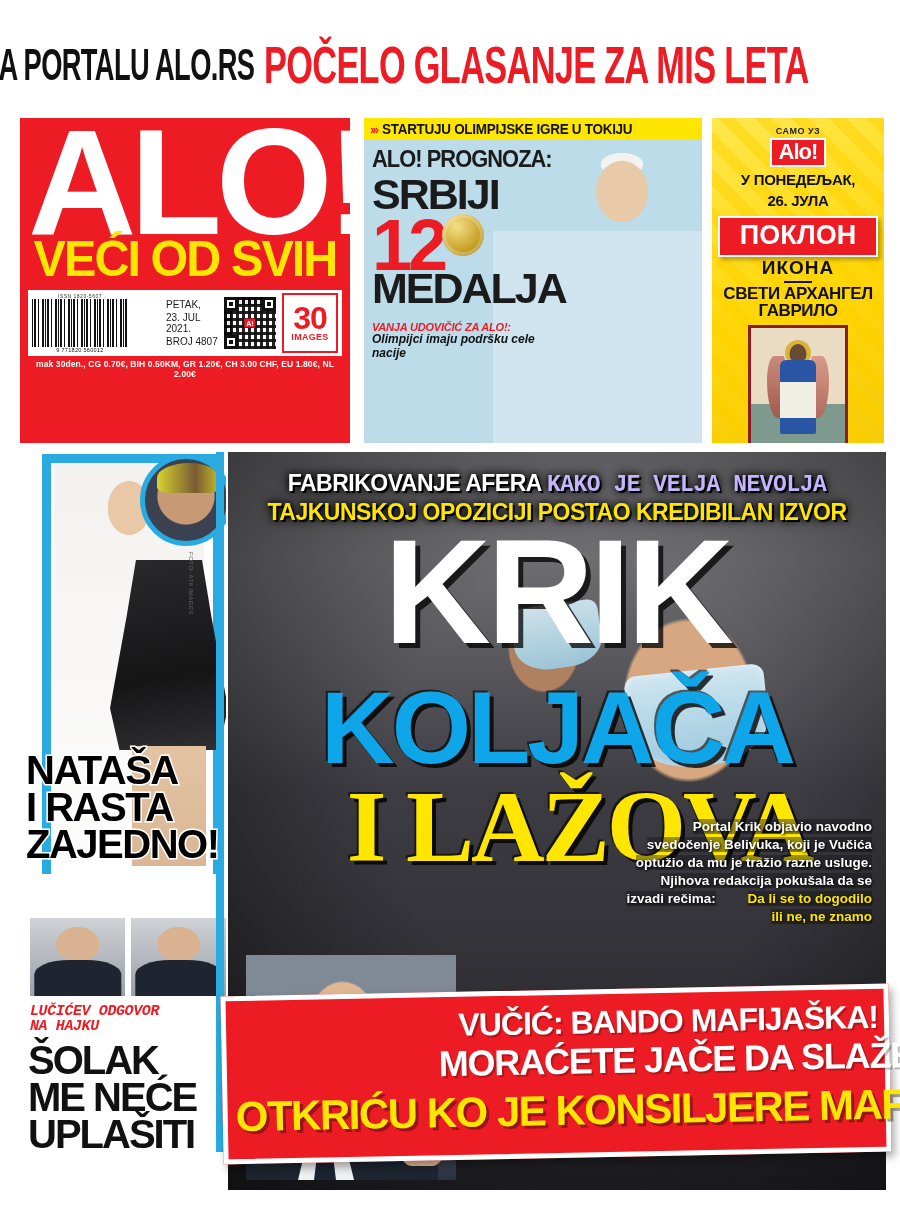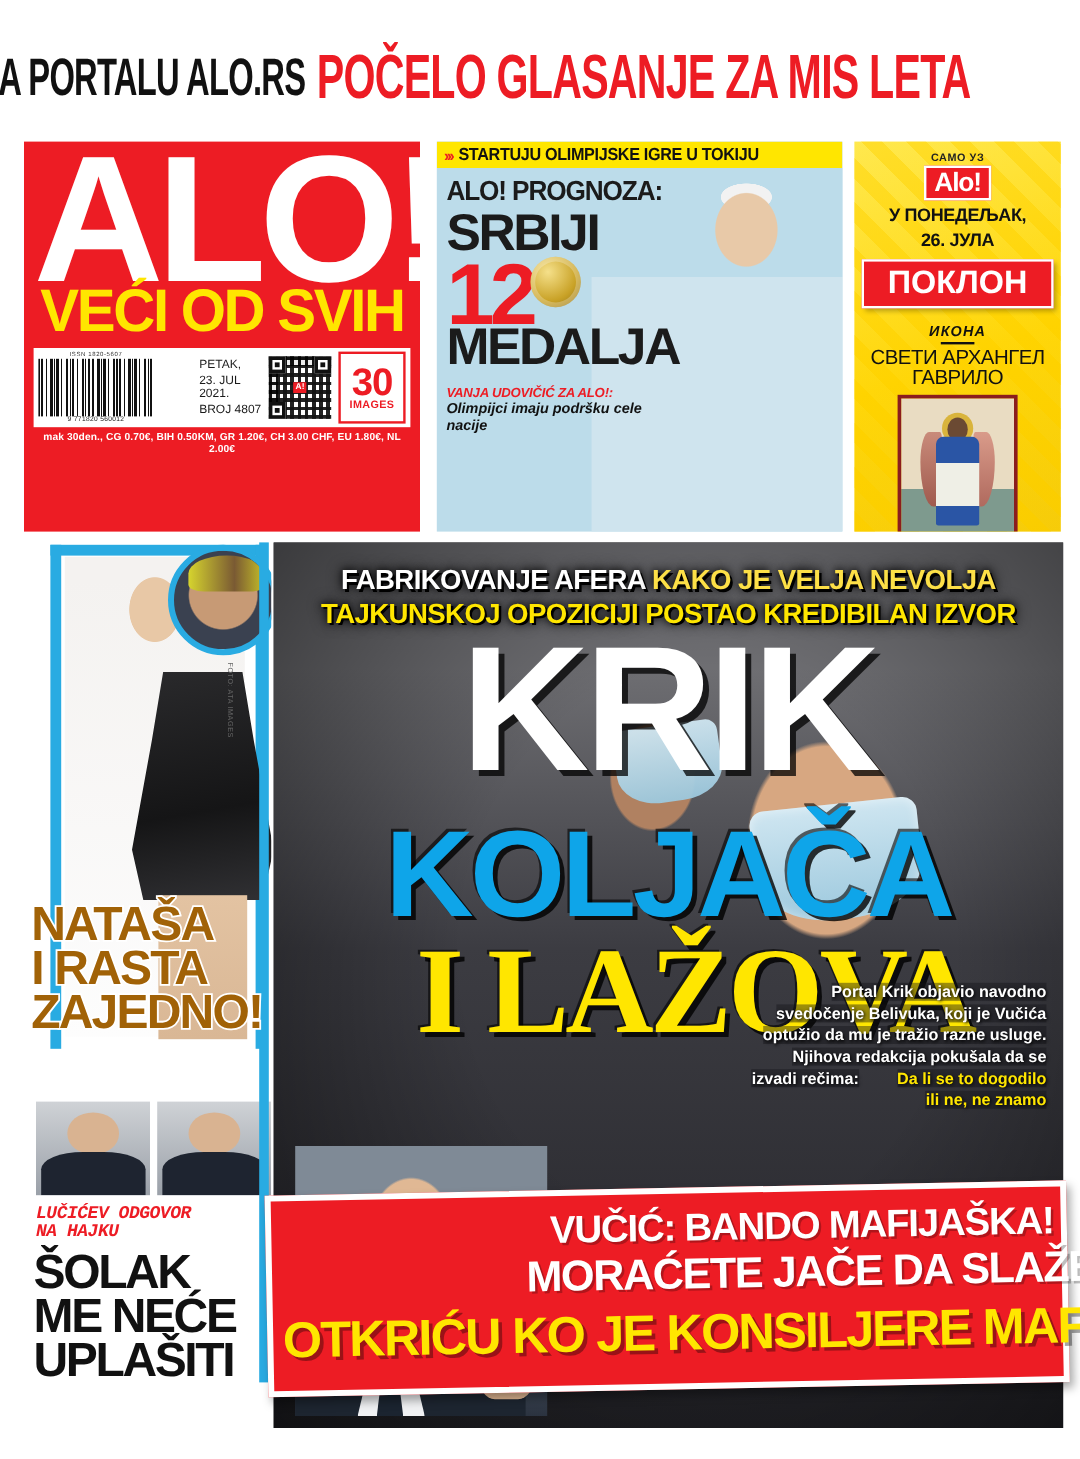--- a/index.html
+++ b/index.html
@@ -133,23 +133,23 @@
   }
   .gift .samo{ font-size:9px; font-weight:bold; color:#222; letter-spacing:.5px;}
   .gift .alobox{ display:inline-block; background:#ed1c24; color:#fff; font-weight:bold;
                  font-size:22px; padding:0px 7px 2px; margin-top:2px; letter-spacing:-1px;
                  border:2px solid #fff; line-height:1.05;}
   .gift .when{ font-size:15px; font-weight:bold; color:#111; line-height:1.05; margin-top:5px;
                letter-spacing:-.3px;}
   .gift .poklon{ margin:7px 6px 0; background:#ed1c24; color:#fff; font-weight:bold;
                  font-size:27px; letter-spacing:0px; border:2px solid #fff; padding:2px 0 4px;
                  box-shadow:3px 3px 4px rgba(0,0,0,.28);}
-  .gift .ikona{ font-size:12px; font-weight:bold; color:#111; margin-top:12px; letter-spacing:1px;font-style:italic;}
+  .gift .ikona{ font-size:19px; font-weight:bold; color:#111; margin-top:0; letter-spacing:1px;}
   .gift .hr{ width:28px; height:2px; background:#111; margin:2px auto;}
-  .gift .svname{ font-size:17px; font-weight:normal; color:#111; line-height:1; letter-spacing:-.4px;}
+  .gift .svname{ font-size:17px; font-weight:bold; color:#111; line-height:1; letter-spacing:-.4px;}
   .gift .iconimg{
     width:100px; height:128px; margin:6px auto 0; border:3px solid #8b1d1d;
     background:linear-gradient(180deg,#e9dcc2 0 62%, #7e9a8e 62% 100%);
     position:relative; overflow:hidden;
   }
   .gift .iconimg .halo{ position:absolute; left:50%; top:12px; transform:translateX(-50%);
         width:26px; height:26px; border-radius:50%; background:#d9b43c;}
   .gift .iconimg .head{ position:absolute; left:50%; top:16px; transform:translateX(-50%);
         width:17px; height:20px; border-radius:50%; background:#6b4a33;}
   .gift .iconimg .body{ position:absolute; left:50%; top:32px; transform:translateX(-50%);
@@ -183,21 +183,21 @@
     position:absolute; left:126px; top:2px; width:92px; height:92px; border-radius:50%;
     border:5px solid #29abe2; overflow:hidden;
     background:radial-gradient(circle at 50% 45%, #c79a75 0 46%, #3a4150 48% 100%);
   }
   .side-inset .hair{ position:absolute; left:12px; top:4px; width:64px; height:30px;
     background:linear-gradient(90deg,#d6d42e,#7a5a33 60%,#c8c228); border-radius:50% 50% 20% 20%;}
   .side-credit{ position:absolute; left:180px; top:100px; font-size:6px; color:#666;
     transform:rotate(90deg); transform-origin:left top; letter-spacing:.5px; white-space:nowrap;}
 
   .side-h1{ position:absolute; left:12px; top:300px; width:200px;
-    color:#a16207; font-size:40px; font-weight:bold; line-height:.92; letter-spacing:-1.5px;
+    color:#000000; font-size:40px; font-weight:bold; line-height:.92; letter-spacing:-1.5px;
     -webkit-text-stroke:3px #fff; paint-order:stroke fill; z-index:5;}
   .side-h1 span{ display:block; }
 
   .side-pics{ position:absolute; left:16px; top:466px; width:196px; height:78px; display:flex; gap:6px;}
   .side-pics .p{ flex:1; background:linear-gradient(180deg,#cfd2d6,#9aa0a8); position:relative; overflow:hidden;}
   .side-pics .p:before{ content:""; position:absolute; left:50%; top:12%; transform:translateX(-50%);
     width:46%; height:44%; border-radius:50%; background:#d9b391;}
   .side-pics .p:after{ content:""; position:absolute; left:50%; bottom:0; transform:translateX(-50%);
     width:92%; height:46%; background:#1e2430; border-radius:40% 40% 0 0;}
   .side-kicker{ position:absolute; left:16px; top:552px; width:190px; color:#ed1c24;
@@ -232,21 +232,21 @@
     transform:rotate(-8deg); opacity:.95;
   }
   .vignette{ position:absolute; inset:0;
     background:radial-gradient(ellipse at 55% 45%, transparent 40%, rgba(0,0,0,.55) 100%);}
 
   .main-kicker{
     position:absolute; left:0; top:18px; width:658px; text-align:center; z-index:6;
     text-shadow:0 0 6px #000,0 0 12px #000,2px 2px 0 #000;
   }
   .main-kicker .l1{ font-size:23px; font-weight:bold; letter-spacing:-.5px; white-space:nowrap;}
-  .main-kicker .l1 .w{ color:#fff;} .main-kicker .l1 .y{ color:#fde047;}
+  .main-kicker .l1 .w{ color:#fff;} .main-kicker .l1 .y{ color:#c4b5fd;font-family:Liberation Mono, monospace;}
   .main-kicker .l2{ font-size:23px; font-weight:bold; color:#ffe600; letter-spacing:-.5px;
                     white-space:nowrap; margin-top:1px;}
 
   .krik{
     position:absolute; left:0; top:78px; width:658px; text-align:center; z-index:6;
     font-size:148px; font-weight:bold; color:#fff; letter-spacing:-4px; line-height:.84;
     text-shadow:5px 5px 0 rgba(0,0,0,.75);
     background-image:
       radial-gradient(circle at 18% 30%, rgba(0,0,0,.85) 0 2.4px, transparent 3px),
       radial-gradient(circle at 42% 62%, rgba(0,0,0,.8) 0 2px, transparent 2.6px),

